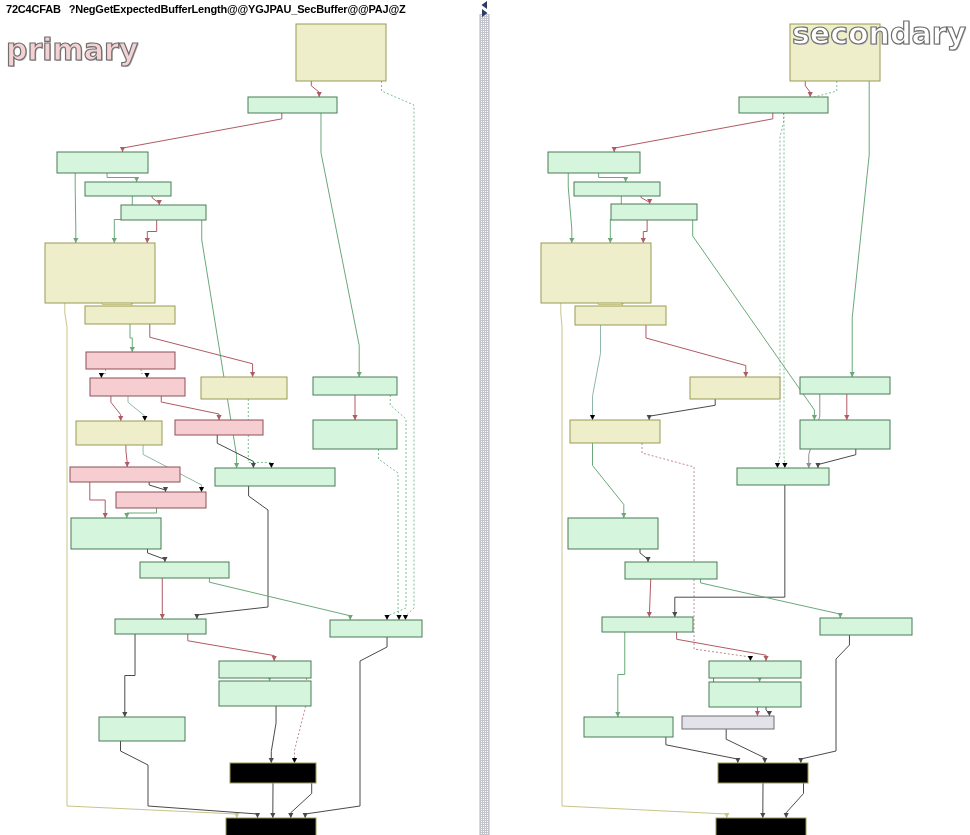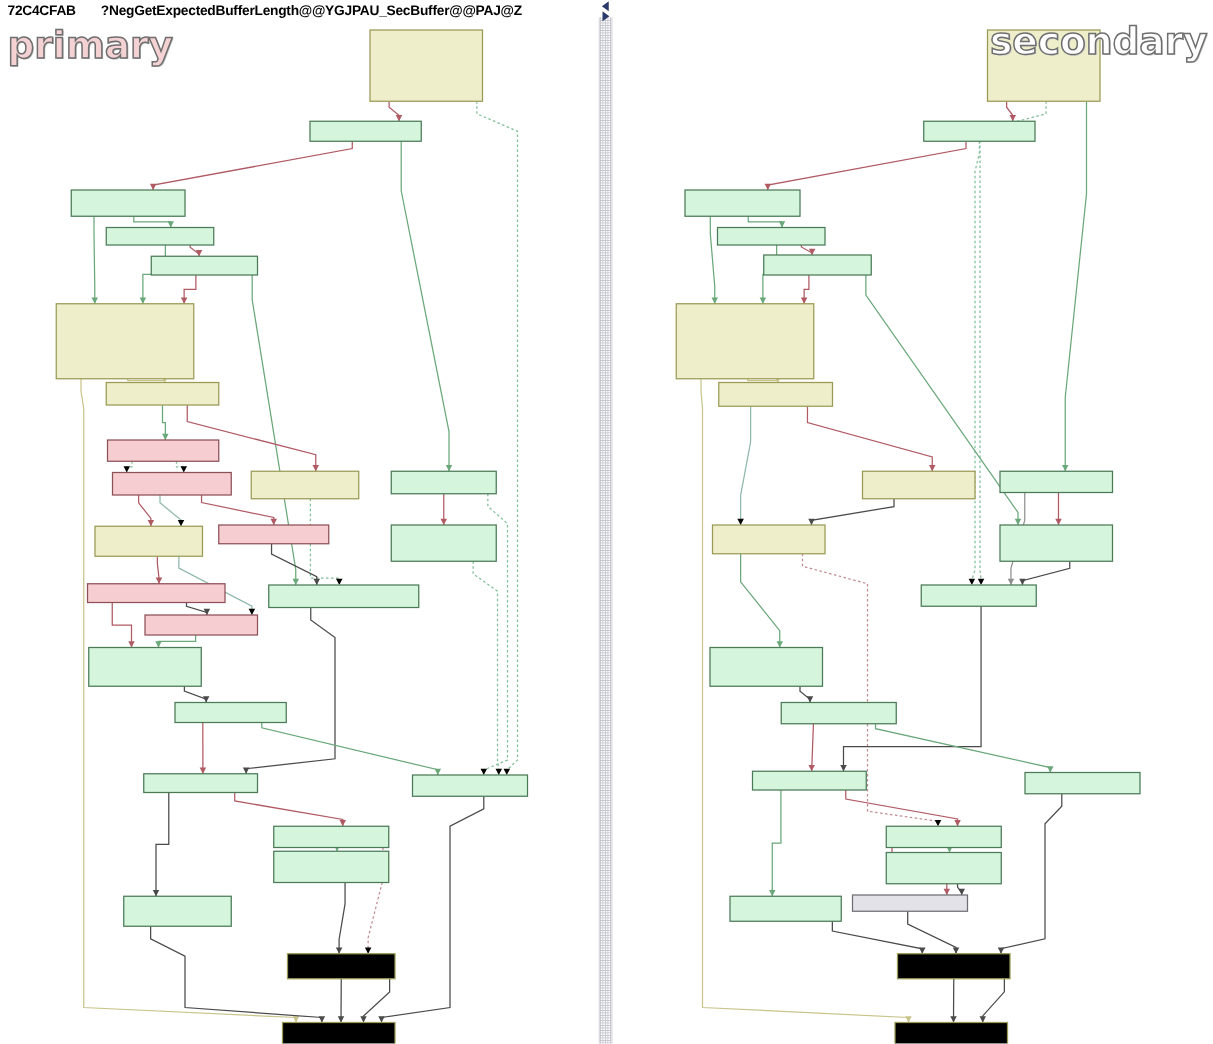--- a/index.html
+++ b/index.html
@@ -24,21 +24,21 @@
     font-family: "Liberation Sans", sans-serif;
     font-size: 11px;
     font-weight: bold;
     color: #000000;
     white-space: nowrap;
     line-height: 16px;
     letter-spacing: -0.2px;
   }
   #hdr-left  { left: 6px;  top: 1px; }
   #hdr-right { left: 508px; top: 1px; }
-  .hdr .addr { margin-right: 20px; }
+  .hdr .addr { margin-right: 8px; }
   .hdr .addr-r { margin-left: 8px; }
 
   
   .panel {
     position: absolute;
     top: 16px;
     height: 819px;
     overflow: hidden;
     background: #ffffff;
   }
@@ -80,21 +80,21 @@
     font-family: "DejaVu Sans", sans-serif;
     font-size: 30px;
     font-weight: bold;
     letter-spacing: 0px;
     line-height: 1;
     white-space: nowrap;
     pointer-events: none;
     user-select: none;
   }
   #wm-primary {
-    left: 6px; top: 6px;
+    left: 6px; top: 19px;
     color: #f4d2d4;
     -webkit-text-stroke: 1.2px #6f6f6f;
     text-shadow: 1px 1px 0 #bdbdbd;
   }
   #wm-secondary {
     right: 4px; top: 3px;
     color: #ffffff;
     -webkit-text-stroke: 1.2px #6f6f6f;
     text-shadow: 1px 1px 0 #c9c9c9;
     padding-left: 44px;

